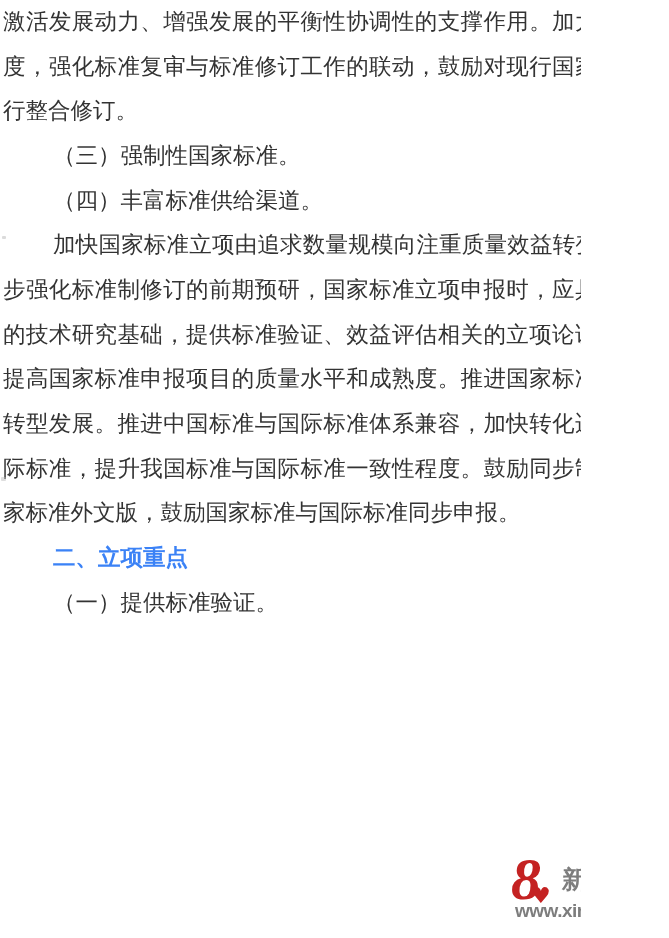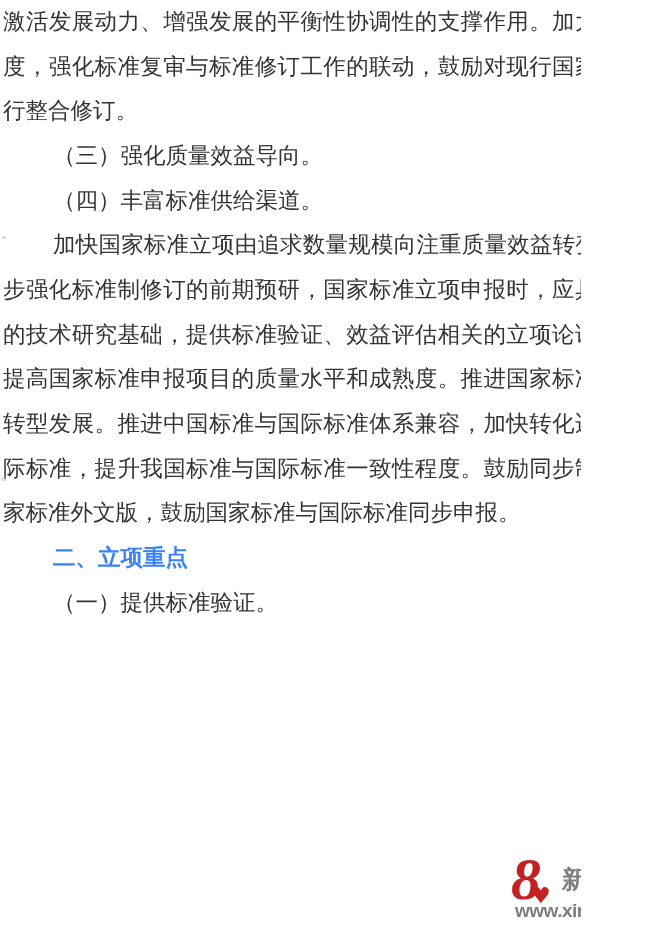--- a/index.html
+++ b/index.html
@@ -113,21 +113,21 @@
   .speck-1 { left: 2px; top: 236px; width: 4px; height: 3px; opacity: .55; }
   .speck-2 { left: 1px; top: 477px; width: 5px; height: 4px; opacity: .5; }
 </style>
 </head>
 <body>
 
 <div class="page">
 
   <div class="doc">
     <p class="para no-indent">激活发展动力、增强发展的平衡性协调性的支撑作用。加大修订力度，强化标准复审与标准修订工作的联动，鼓励对现行国家标准进行整合修订。</p>
-    <p class="para">（三）强化质量效益导向。</p>
+    <p class="para">（三）强制性国家标准。</p>
     <p class="para">（四）丰富标准供给渠道。</p>
     <p class="para">加快国家标准立项由追求数量规模向注重质量效益转变。进一步强化标准制修订的前期预研，国家标准立项申报时，应具备相应的技术研究基础，提供标准验证、效益评估相关的立项论证材料，提高国家标准申报项目的质量水平和成熟度。推进国家标准数字化转型发展。推进中国标准与国际标准体系兼容，加快转化适用的国际标准，提升我国标准与国际标准一致性程度。鼓励同步制修订国家标准外文版，鼓励国家标准与国际标准同步申报。</p>
     <p class="para chapter-heading">二、立项重点</p>
     <p class="para">（一）提供标准验证。</p>
   </div>
 
   <div class="speck speck-1"></div>
   <div class="speck speck-2"></div>
 
   <div class="watermark">

